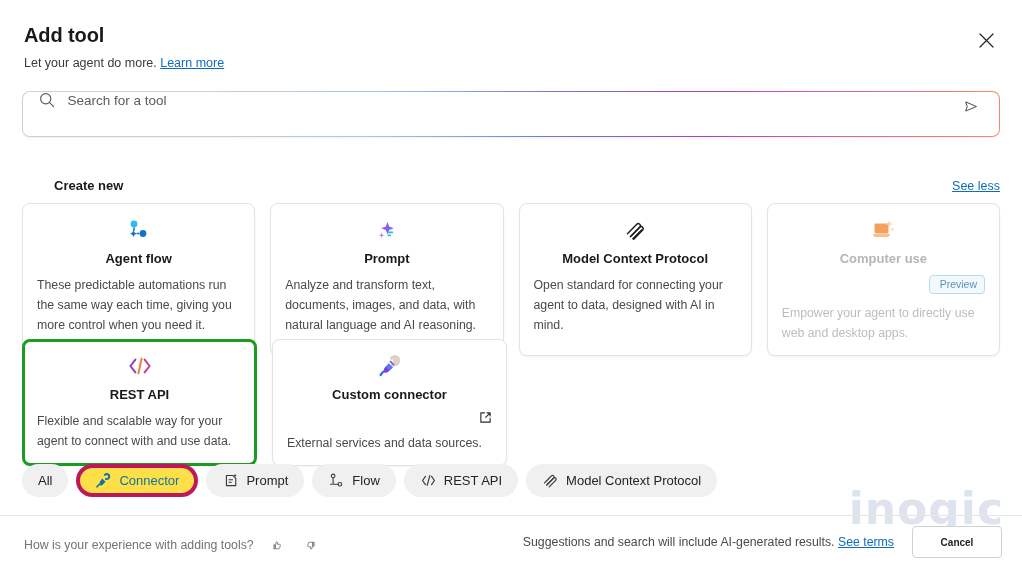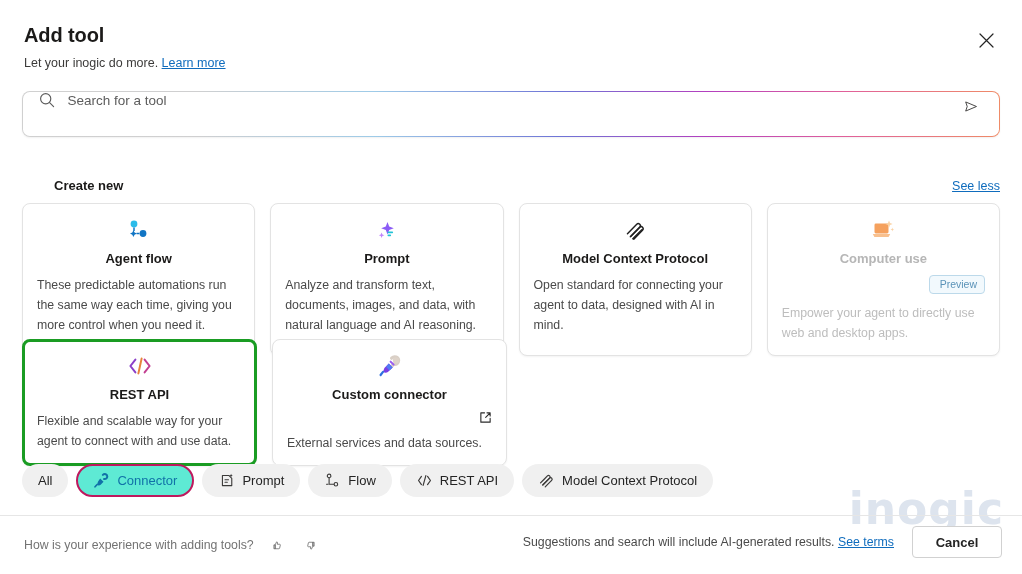--- a/index.html
+++ b/index.html
@@ -132,22 +132,22 @@
   .chip {
     display: flex; align-items: center; gap: 7px;
     height: 33px; padding: 0 15px;
     border-radius: 17px;
     border: 1px solid transparent;
     background: #f0f0f0;
     font-size: 13px; color: #242424; cursor: pointer;
     white-space: nowrap;
   }
   .chip.selected {
-    background: #5eead4;
-    border: 2px solid #be185d;
+    background: #fde047;
+    border: 4px solid #be185d;
     color: #1172a8;
   }
   .chip .chip-icon {
     width: 17px; height: 17px; display: flex;
     align-items: center; justify-content: center; flex: none;
   }
 
   
   .divider {
     position: absolute; left: 0; right: 0; top: 515px;
@@ -168,42 +168,42 @@
     position: absolute; right: 20px; top: 526px;
     display: flex; align-items: center; gap: 18px; margin-left: 44px;
   }
   .terms-text { font-size: 12.3px; color: #4a4a4a; }
   .terms-text a { color: #0f6cbd; text-decoration: underline; cursor: pointer; }
   .cancel-btn {
     width: 90px; height: 32px;
     border: 1px solid #d1d1d1; border-radius: 4px;
     background: #ffffff; cursor: pointer;
     font-family: "Liberation Sans", sans-serif;
-    font-size: 13px; font-weight: bold; color: #242424;
+    font-size: 10px; font-weight: bold; color: #242424;
   }
 
   
   .watermark {
     position: absolute; right: 18px; top: 487px;
     font-family: "DejaVu Sans", sans-serif;
     font-size: 44px; font-weight: bold;
     color: #dde4ee; letter-spacing: 1px;
     pointer-events: none; user-select: none;
     line-height: 44px;
   }
 </style>
 </head>
 <body>
 
 <div class="dialog">
 
   <div class="header">
     <div class="title">Add tool</div>
     <div class="subtitle">
-      <span>Let your inogic do more.</span>
+      <span>Let your agent do more.</span>
       <a>Learn more</a>
     </div>
   </div>
 
   <button class="close-btn">
     <svg width="15" height="15" viewBox="0 0 15 15">
       <path d="M1 1 L14 14 M14 1 L1 14" stroke="currentColor" stroke-width="1.2" fill="none" stroke-linecap="round"></path>
     </svg>
   </button>
 

